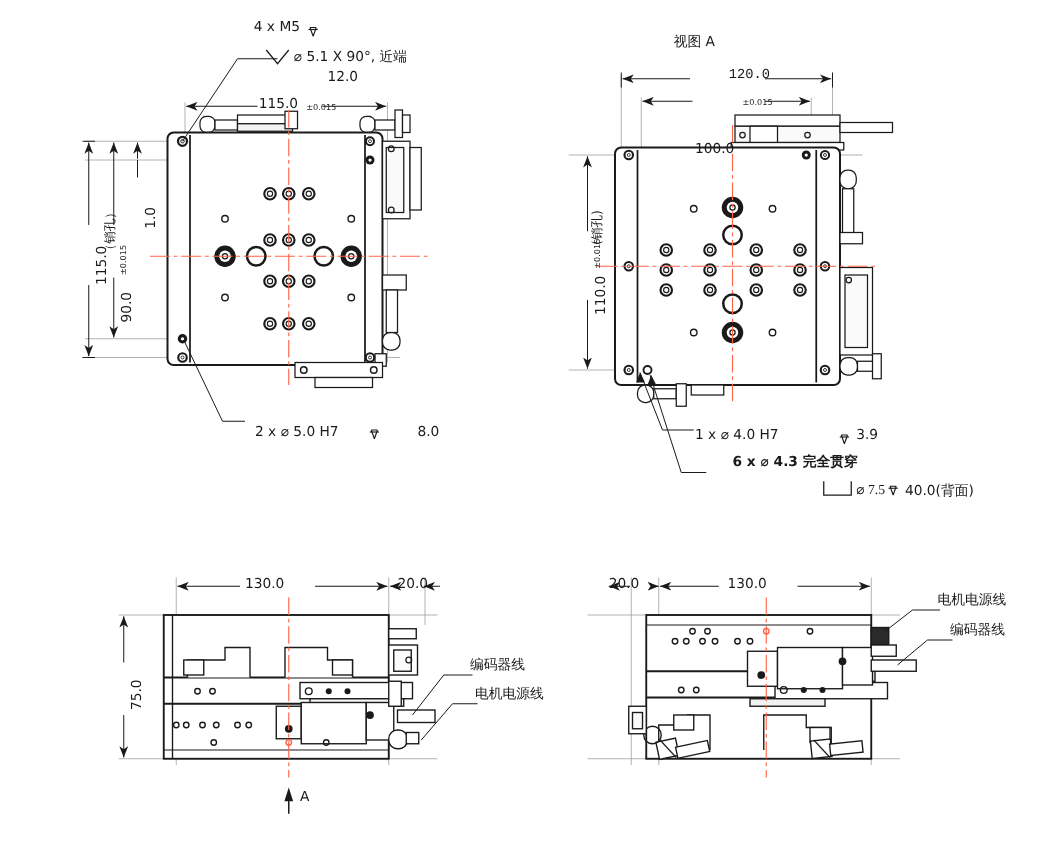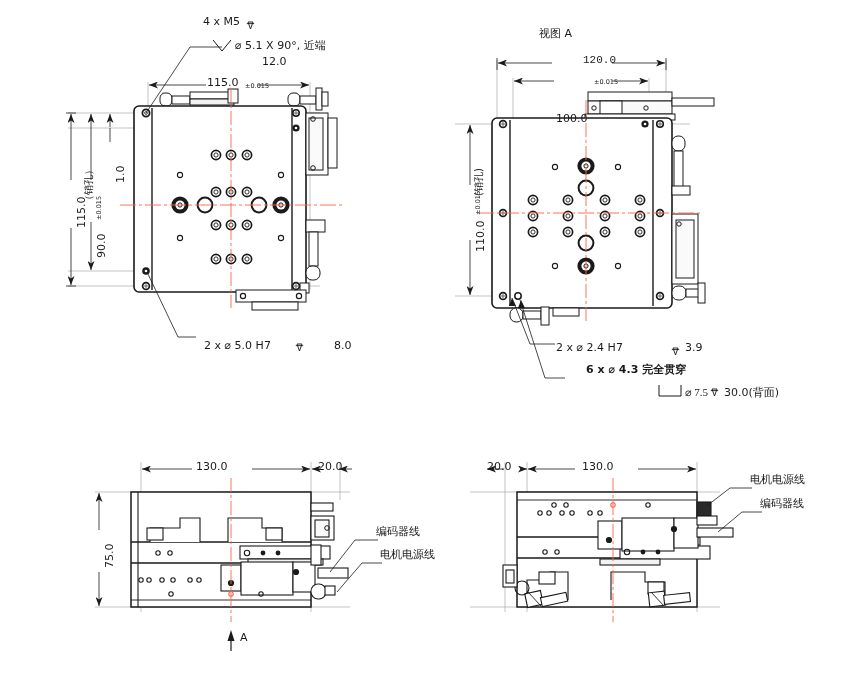--- a/index.html
+++ b/index.html
@@ -513,25 +513,25 @@
 
 <div class="lbl sz11 no-sel" style="left:539px;top:28px;">视图  A</div>
 <div class="lbl sz11 no-sel" style="left:583px;top:55px;font-family:Liberation Mono, monospace;">120.0</div>
 <div class="lbl sz11 no-sel" style="left:556px;top:73px;margin-top:40px;">100.0</div>
 <div class="lbl tol no-sel" style="left:594px;top:79px;">±0.015</div>
 
 <div class="lbl sz11 vert no-sel" style="left:475px;top:252px;transform:rotate(-90deg);">110.0</div>
 <div class="lbl tol vert no-sel" style="left:475px;top:215px;transform:rotate(-90deg);">±0.015</div>
 <div class="lbl sz10 vert no-sel" style="left:474px;top:196px;transform:rotate(-90deg);">(销孔)</div>
 
-<div class="lbl sz11 no-sel" style="left:556px;top:342px;">2 x  ⌀ 2.4 H7</div>
+<div class="lbl sz11 no-sel" style="left:556px;top:342px;">1 x  ⌀ 4.0 H7</div>
 <div class="lbl sz11 no-sel" style="left:685px;top:342px;">3.9</div>
 <div class="lbl sz11 no-sel" style="left:586px;top:364px;font-weight:bold;">6 x  ⌀ 4.3 完全贯穿</div>
 <div class="lbl sz11 no-sel" style="left:685px;top:387px;font-family:Liberation Serif, serif;">⌀ 7.5</div>
-<div class="lbl sz11 no-sel" style="left:724px;top:387px;">30.0(背面)</div>
+<div class="lbl sz11 no-sel" style="left:724px;top:387px;">40.0(背面)</div>
 
 <div class="lbl sz11 no-sel" style="left:196px;top:461px;">130.0</div>
 <div class="lbl sz11 no-sel" style="left:318px;top:461px;">20.0</div>
 <div class="lbl sz11 vert no-sel" style="left:104px;top:568px;transform:rotate(-90deg);">75.0</div>
 <div class="lbl sz11 no-sel" style="left:240px;top:632px;">A</div>
 <div class="lbl sz11 no-sel" style="left:376px;top:526px;">编码器线</div>
 <div class="lbl sz11 no-sel" style="left:380px;top:549px;">电机电源线</div>
 
 <div class="lbl sz11 no-sel" style="left:487px;top:461px;">20.0</div>
 <div class="lbl sz11 no-sel" style="left:582px;top:461px;">130.0</div>

